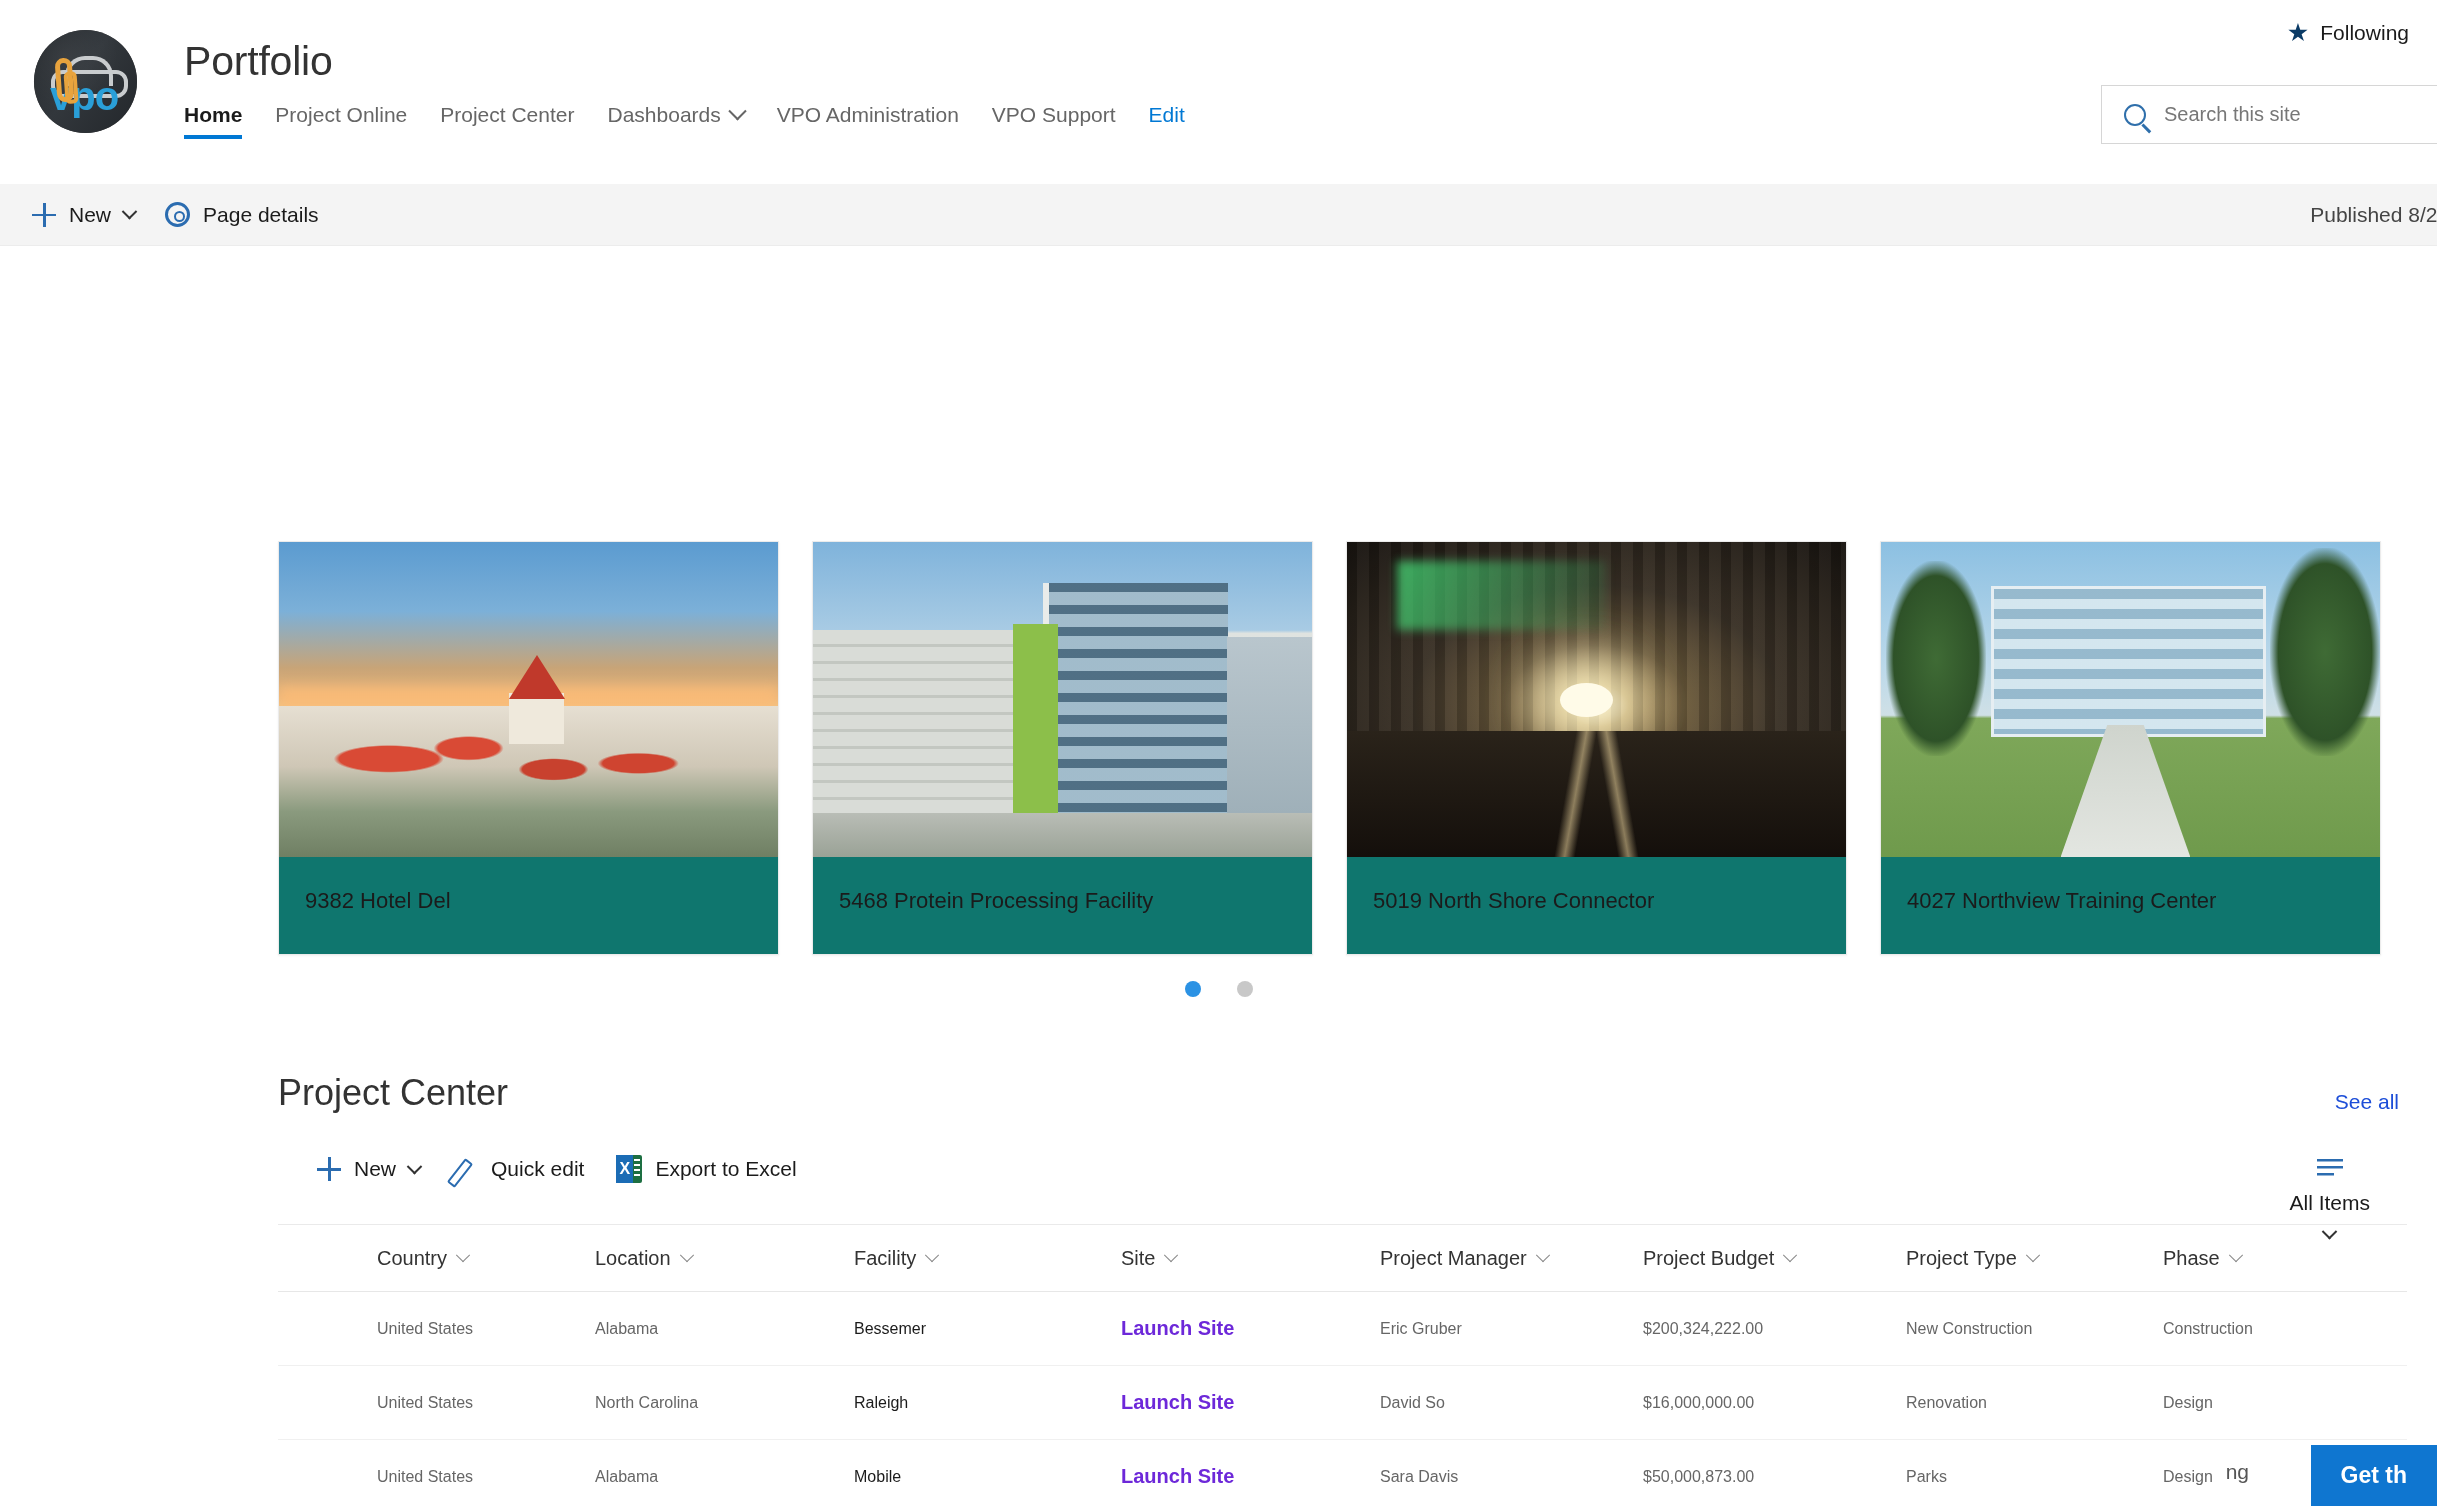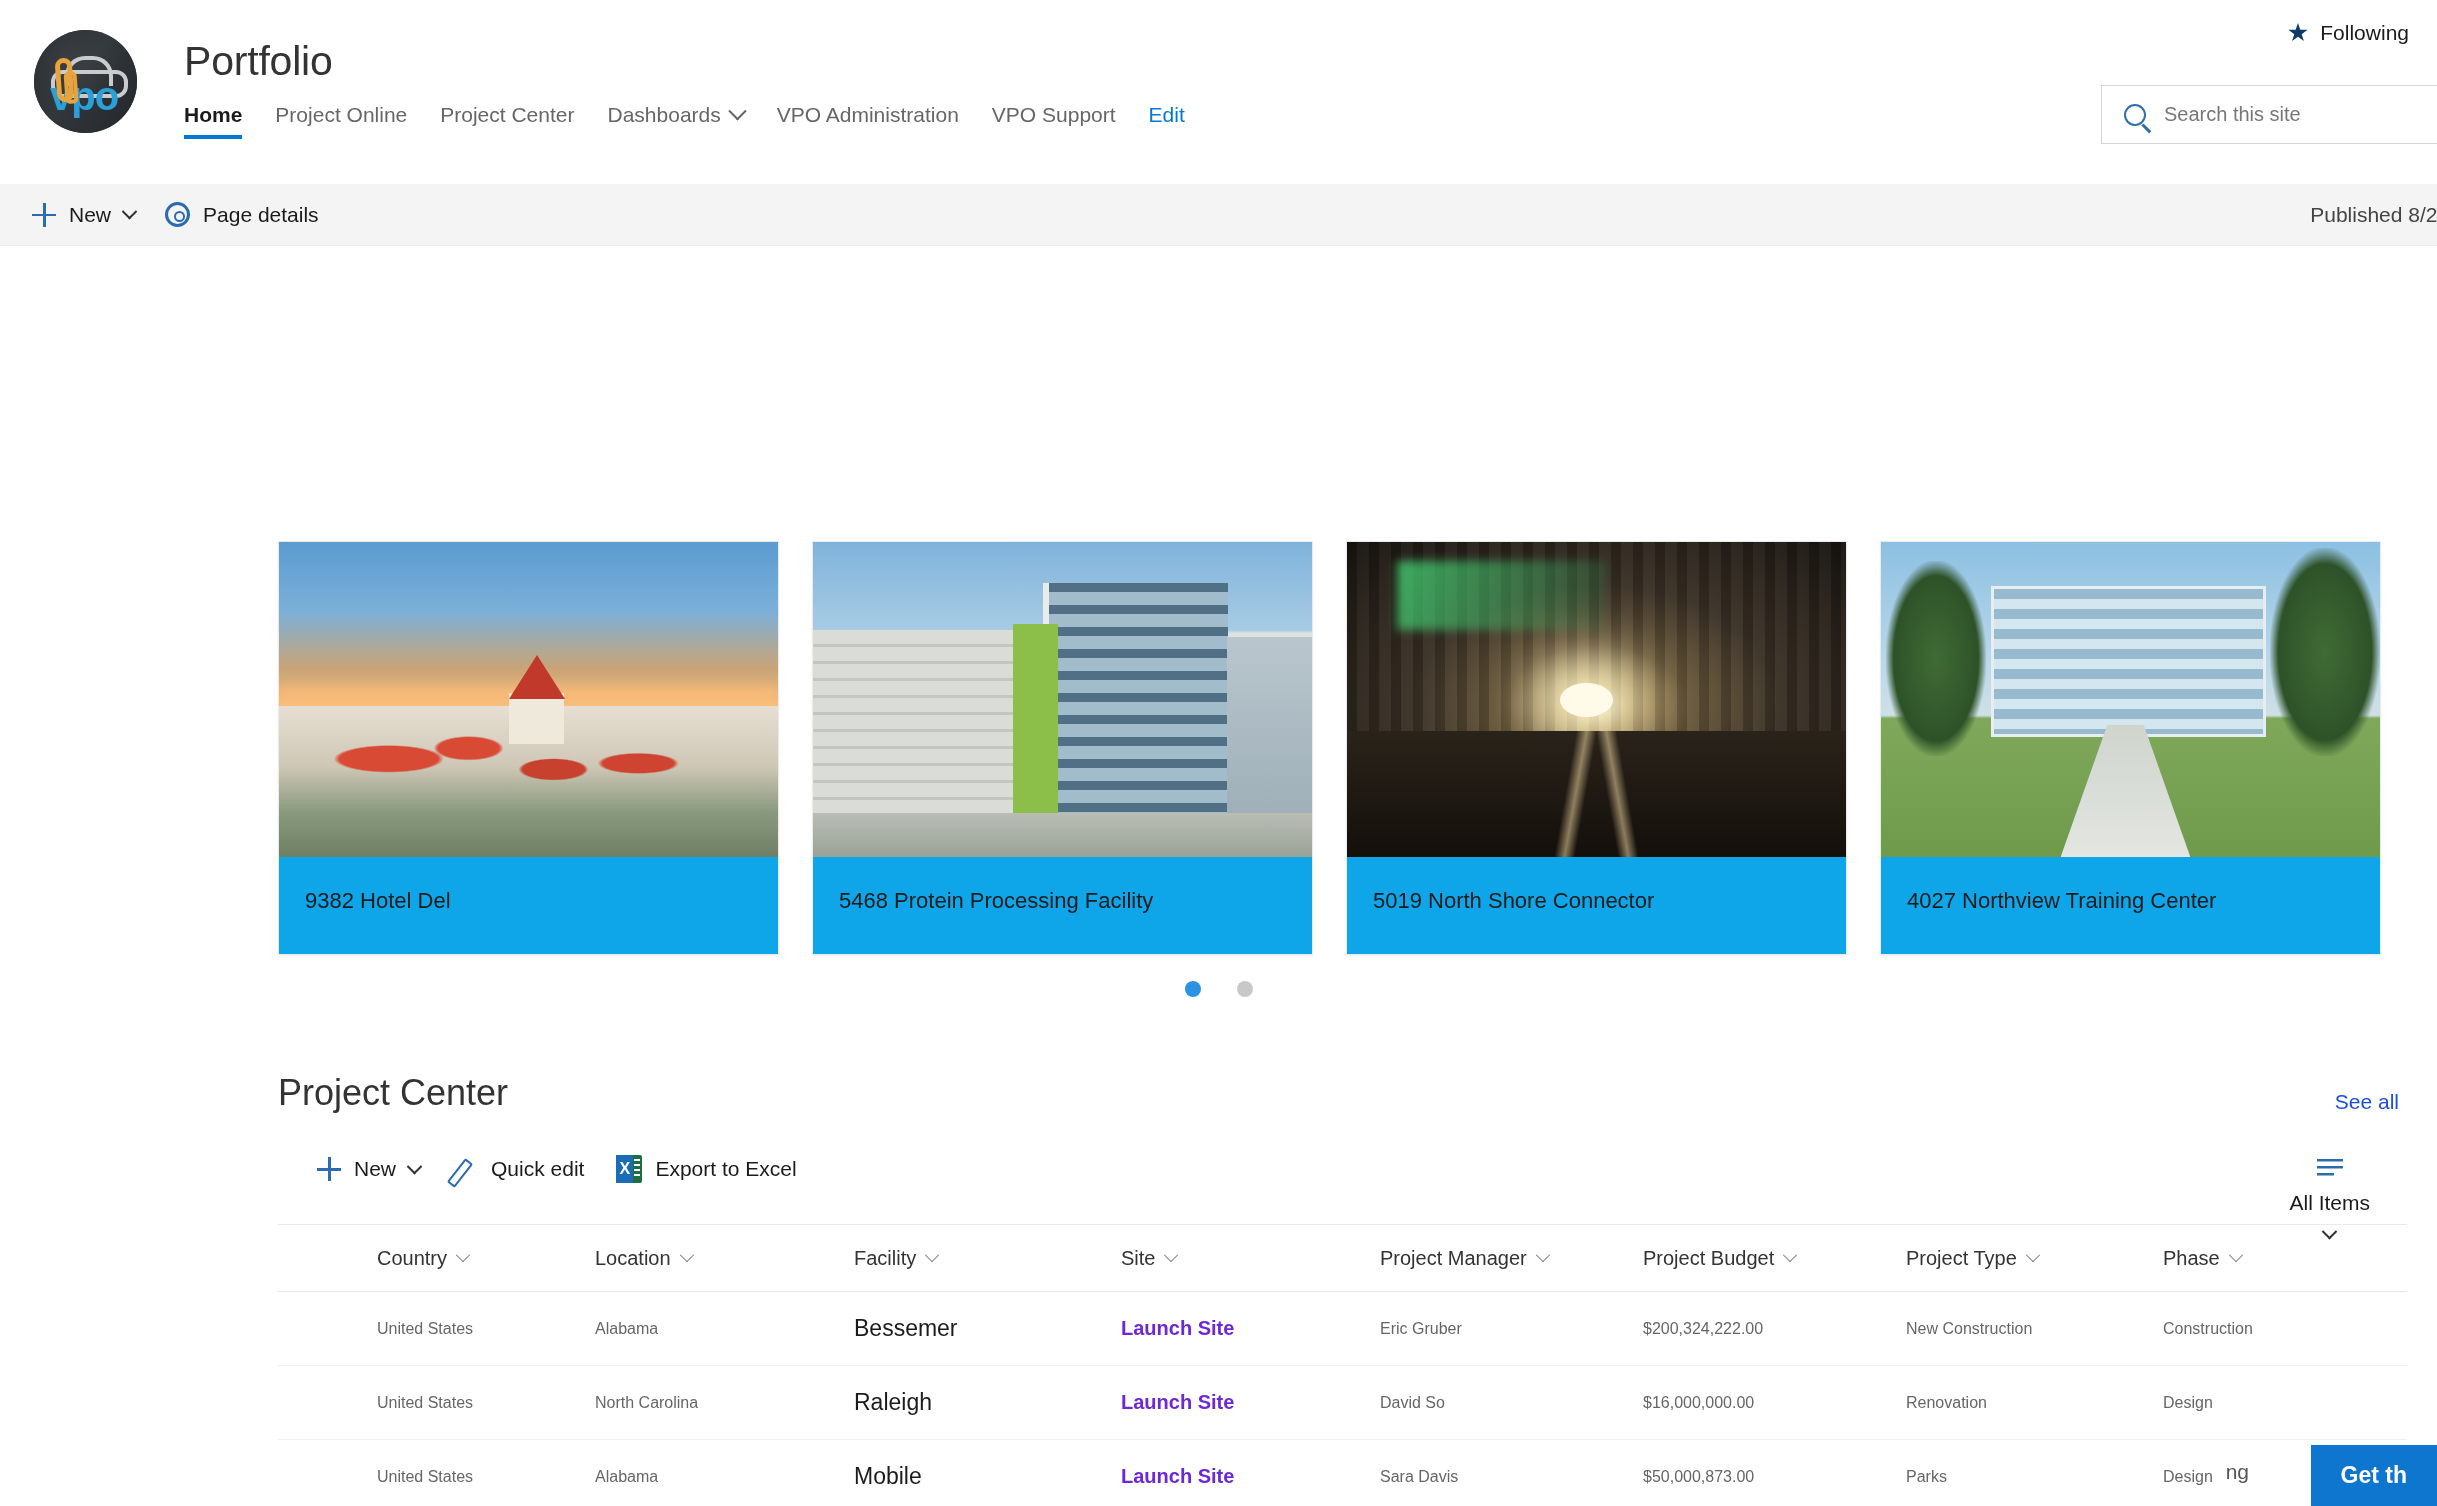--- a/index.html
+++ b/index.html
@@ -246,21 +246,21 @@
 
   
   .cards {
     position: absolute;
     left: 278px; top: 295px;
     display: flex;
     gap: 33px;
   }
   .card {
     width: 501px;
-    background: #0ea5e9;
+    background: #0f766e;
     border: 1px solid #ebebeb;
     box-shadow: 0 1px 2px rgba(0,0,0,0.06);
   }
   .card-img {
     height: 315px;
     position: relative;
     overflow: hidden;
   }
   .card-title {
     font-size: 22px;
@@ -580,21 +580,21 @@
   .th .chev-th {
     display: inline-block;
     width: 10px; height: 10px;
     border-right: 1.8px solid #888;
     border-bottom: 1.8px solid #888;
     transform: rotate(45deg) translate(-2px,-2px);
   }
 
   .td { font-size: 16px; color: #666666; }
   .td-facility {
-    font-size: 23px;
+    font-size: 16px;
     color: #1b1b1b;
   }
   .td-link { font-size: 20px; color: #6d28d9; cursor: pointer; font-weight: bold; }
 
   
   .get-app {
     position: absolute;
     right: 0px; bottom: 0px;
     background: #0f76d0;
     color: #ffffff;

